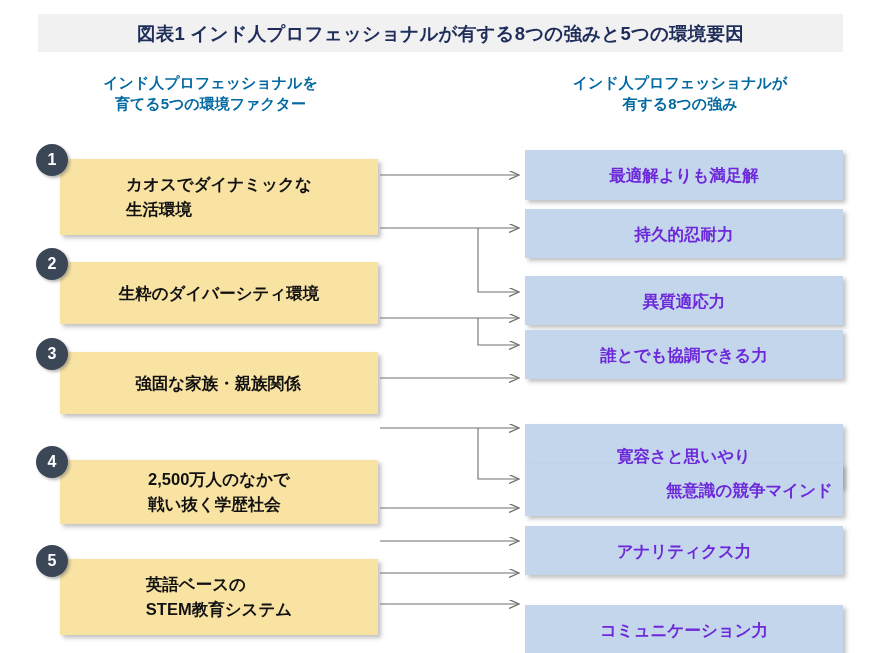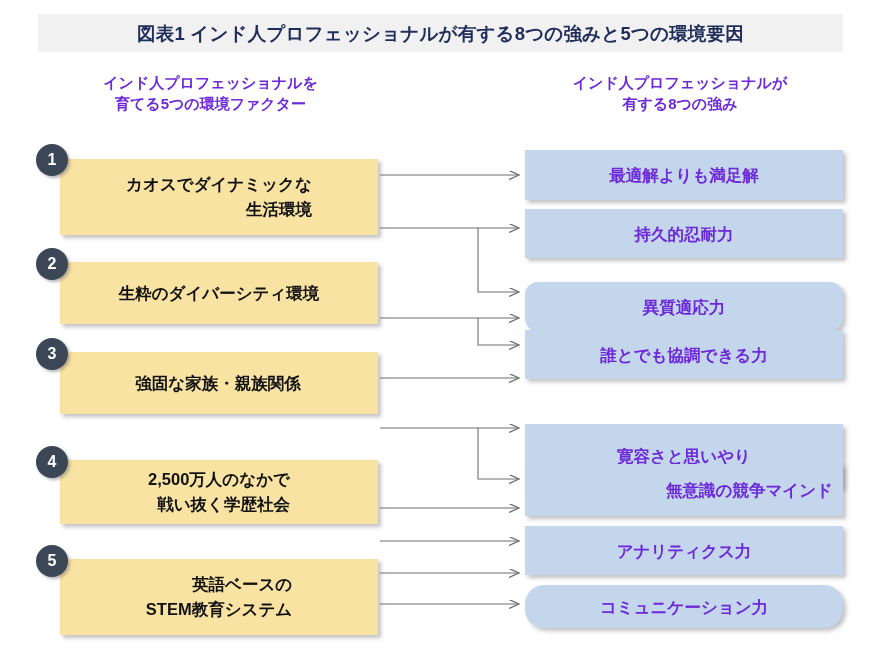--- a/index.html
+++ b/index.html
@@ -18,37 +18,37 @@
   }
   .title-text{
     position:absolute;left:38px;top:14px;width:805px;height:38px;
     display:flex;align-items:center;justify-content:center;
     color:#1f2d5a;font-weight:bold;font-size:18.5px;letter-spacing:.2px;
     white-space:nowrap;
   }
 
   
   .col-head{
-    position:absolute;text-align:center;color:#6d28d9;
+    position:absolute;text-align:center;color:#0369a1;
     font-weight:bold;font-size:15px;line-height:21px;
   }
   #head-left{left:38px;top:72px;width:345px;}
   #head-right{left:500px;top:72px;width:360px;}
   .col-head .l2{display:block;}
 
   
   #wires{position:absolute;left:0;top:0;width:886px;height:653px;}
 
   
   .factor{
     position:absolute;left:60px;width:318px;
     background:#f9e3a3;
     box-shadow:3px 3px 4px rgba(120,120,120,.45);
     display:flex;align-items:center;justify-content:center;
-    text-align:right;color:#111111;
+    text-align:left;color:#111111;
     font-weight:bold;font-size:16.5px;line-height:25px;
     box-sizing:border-box;padding:0 14px;
   }
   .badge{
     position:absolute;left:36px;width:32px;height:32px;border-radius:50%;
     background:#3b4657;color:#ffffff;
     display:flex;align-items:center;justify-content:center;
     font-size:16px;font-weight:bold;
     box-shadow:2px 2px 3px rgba(110,110,110,.5);
     z-index:4;
@@ -151,32 +151,32 @@
       <span>STEM教育システム</span>
     </span>
   </div>
 
   <div class="strength" style="top:150px;height:50px;">
     <span>最適解よりも満足解</span>
   </div>
   <div class="strength" style="top:209px;height:49px;">
     <span>持久的忍耐力</span>
   </div>
-  <div class="strength" style="top:282px;height:49px;border-radius:13px;">
+  <div class="strength" style="top:276px;height:49px;">
     <span>異質適応力</span>
   </div>
   <div class="strength" style="top:330px;height:49px;">
     <span>誰とでも協調できる力</span>
   </div>
   <div class="strength" style="top:404px;height:64px;margin-top:20px;">
     <span>寛容さと思いやり</span>
   </div>
   <div class="strength" style="top:464px;height:52px;justify-content:flex-end;">
     <span>無意識の競争マインド</span>
   </div>
   <div class="strength" style="top:526px;height:49px;">
     <span>アナリティクス力</span>
   </div>
-  <div class="strength" style="top:585px;height:43px;border-radius:19px;">
+  <div class="strength" style="top:605px;height:49px;">
     <span>コミュニケーション力</span>
   </div>
 
 </div>
 
 </body></html>

